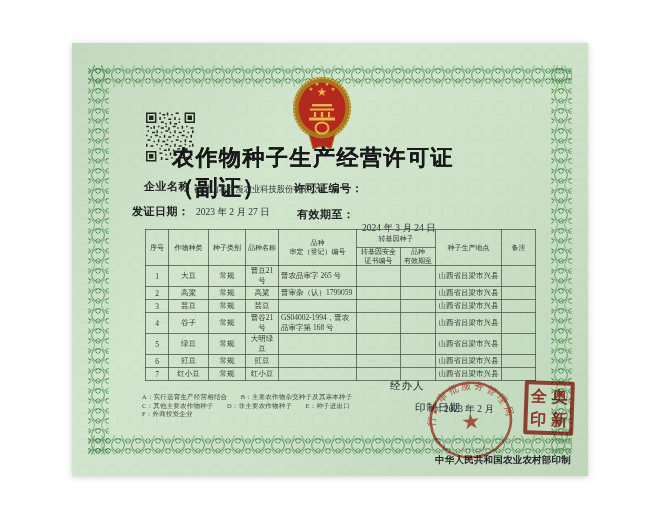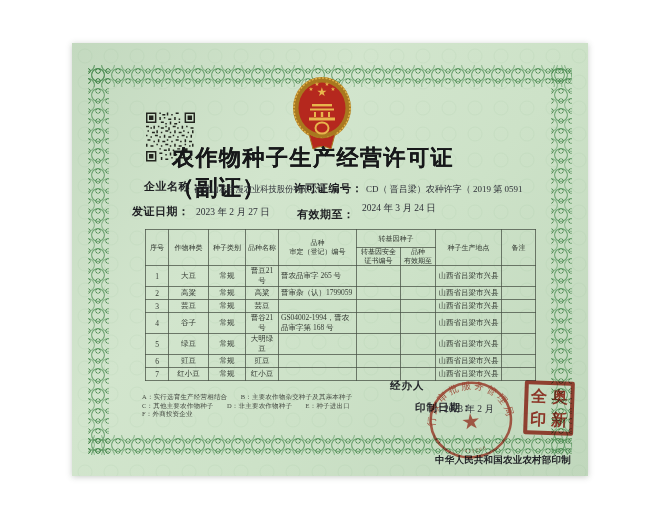--- a/index.html
+++ b/index.html
@@ -57,21 +57,21 @@
   }
   table.seed thead tr{height:18px;}
   table.seed thead th{font-size:7px;color:#2f352e;}
   table.seed thead th span{display:block;line-height:8.5px;}
   table.seed tbody tr{height:13px;}
   table.seed tbody tr.tall{height:20px;}
   table.seed td.left{text-align:left;}
 
   .notes{position:absolute;left:70px;top:350px;width:250px;font-size:6.5px;
     line-height:8.5px;color:#454a42;letter-spacing:.2px;}
-  .foot-label{position:absolute;font-size:10.5px;font-weight:bold;color:#24262b;letter-spacing:1px;}
+  .foot-label{position:absolute;font-size:10.5px;font-weight:normal;color:#24262b;letter-spacing:1px;}
   .foot-value{position:absolute;font-size:9.5px;color:#2e3038;}
   .ministry{
     position:absolute;left:356px;top:411px;width:150px;text-align:center;
     font-size:9.5px;font-weight:bold;color:#222428;letter-spacing:.2px;white-space:nowrap;
   }
 
   .round-stamp{position:absolute;left:350px;top:330px;width:98px;height:98px;
     transform:rotate(-6deg);opacity:.92;mix-blend-mode:multiply;}
   .square-stamp{
     position:absolute;left:452px;top:338px;width:42px;height:46px;
@@ -120,26 +120,25 @@
     <rect x="19" y="42.5" width="26" height="3" fill="#e8b64c"></rect>
     <ellipse cx="32" cy="53" rx="6.5" ry="5.5" fill="none" stroke="#e8b64c" stroke-width="2"></ellipse>
     <path d="M19 59 Q32 67 45 59 L41 74 Q32 69 23 74 Z" fill="#b5281e" stroke="#a8781f" stroke-width="1"></path>
   </svg>
 
   <div class="title">农作物种子生产经营许可证（副证）</div>
 
   <span class="label" style="left:60px;top:136px;margin-left:12px;">企业名称：</span>
   <span class="value squish" style="left:122px;top:140px;font-size:9px;">吕梁山花烂漫农业科技股份有限公司</span>
   <span class="label" style="left:222px;top:138px;">许可证编号：</span>
-  <span class="value" style="left:294px;top:140px;font-size:9px;">CD（ 晋吕梁）农种许字（ 2019 第  0591</span>
 
   <span class="label" style="left:60px;top:161px;">发证日期：</span>
   <span class="value" style="left:124px;top:163px;">2023 年 2 月 27 日</span>
   <span class="label" style="left:225px;top:164px;">有效期至：</span>
-  <span class="value" style="left:290px;top:159px;">2024 年 3 月 24 日</span>
+  <span class="value" style="left:290px;top:179px;">2024 年 3 月 24 日</span>
 
   <table class="seed">
     <colgroup>
       <col style="width:23px">
         <col style="width:40px">
         <col style="width:37px">
       <col style="width:33px">
         <col style="width:78px">
         <col style="width:44px">
       <col style="width:35px">

